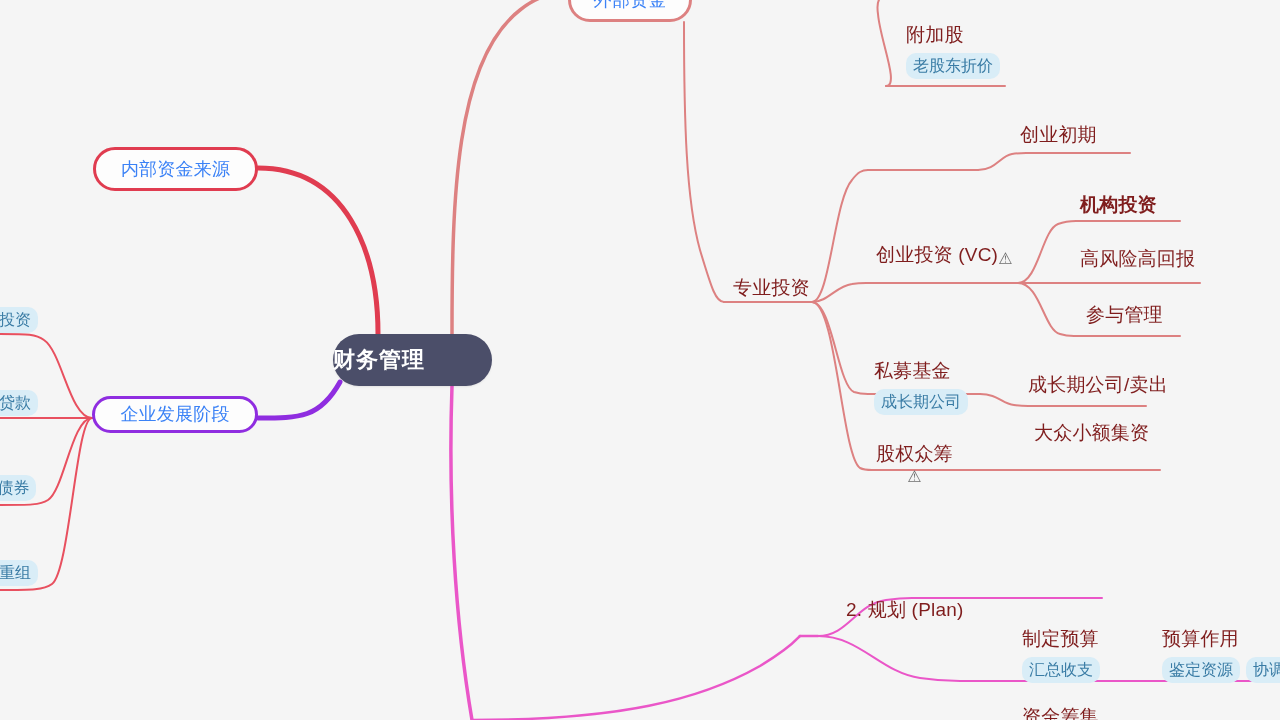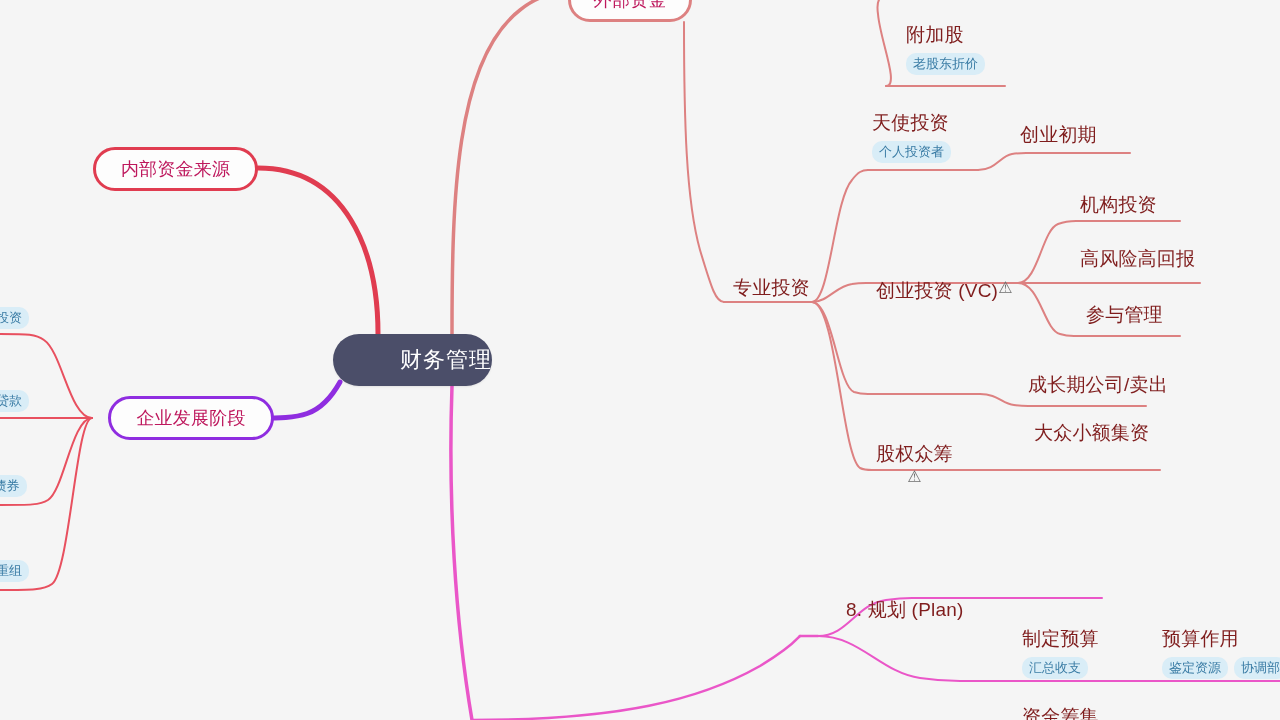--- a/index.html
+++ b/index.html
@@ -37,54 +37,55 @@
   }
   .tags {
     display: flex;
     flex-direction: row;
     gap: 6px;
     margin-top: 5px;
   }
   .tag {
     background: #d9edf7;
     color: #3a7ca5;
-    font-size: 13px;
+    font-size: 16px;
     padding: 2px 7px;
     border-radius: 10px;
     line-height: 1.4;
     white-space: nowrap;
   }
   
   .root-node {
     position: absolute;
     left: 333px; top: 334px;
     width: 159px; height: 52px;
     background: #4b4e69;
     border-radius: 26px;
     display: flex;
     align-items: center;
-    justify-content: flex-end;
+    justify-content: flex-start;
     box-shadow: 0 1px 2px rgba(0,0,0,0.08);
+    font-weight: bold;
   }
   .root-node .node-label {
     color: #ffffff;
     font-size: 22px;
     letter-spacing: 1px;
   }
   
   .pill {
     position: absolute;
     background: #fdfdfd;
     border-radius: 22px;
     display: flex;
     align-items: center;
     justify-content: center;
     padding: 0 20px;
   }
-  .pill .node-label { font-size: 18px; color: #be185d; }
+  .pill .node-label { font-size: 18px; color: #3b82f6; }
   .pill-red { border: 3px solid #e03c50; }
   .pill-salmon { border: 3px solid #dd8181; }
   .pill-purple { border: 3px solid #8f2de0; }
 
   .warn-icon {
     display: inline-block;
     font-size: 16px;
     color: #6f6f6f;
     vertical-align: baseline;
   }
@@ -162,21 +163,21 @@
   </div>
 
   <div class="pill pill-red" style="left:93px; top:147px; width:165px; height:44px;">
     <span class="node-label">内部资金来源</span>
   </div>
 
   <div class="pill pill-salmon" style="left:568px; top:-22px; width:124px; height:44px;">
     <span class="node-label">外部资金</span>
   </div>
 
-  <div class="pill pill-purple" style="left:108px; top:396px; width:166px; height:44px;">
+  <div class="pill pill-purple" style="left:92px; top:396px; width:166px; height:37px;">
     <span class="node-label">企业发展阶段</span>
   </div>
 
   <div class="node" style="left:-24px; top:302px;">
     <div class="tags">
       <span class="tag">使投资</span>
     </div>
   </div>
   <div class="node" style="left:-24px; top:385px;">
     <div class="tags">
@@ -198,59 +199,59 @@
     <span class="node-label">附加股</span>
     <div class="tags">
       <span class="tag">老股东折价</span>
     </div>
   </div>
 
   <div class="node" style="left:733px; top:275px;">
     <span class="node-label">专业投资</span>
   </div>
 
-  <div class="node" style="left:872px; top:110px;">
-    <span class="node-label">天使投资</span>
-    <div class="tags">
-      <span class="tag">个人投资者</span>
-    </div>
-  </div>
 
   <div class="node" style="left:1020px; top:122px;">
     <span class="node-label">创业初期</span>
   </div>
 
-  <div class="node" style="left:876px; top:242px; flex-direction:row; align-items:flex-start;margin-top:36px;">
+  <div class="node" style="left:876px; top:242px; flex-direction:row; align-items:flex-end;">
     <span class="node-label">创业投资 (VC)</span>
     <span class="warn-icon">⚠</span>
   </div>
-  <div class="node" style="left:1080px; top:192px;">
+  <div class="node" style="left:1080px; top:192px;font-weight:bold;">
     <span class="node-label">机构投资</span>
   </div>
   <div class="node" style="left:1080px; top:246px;">
     <span class="node-label">高风险高回报</span>
   </div>
   <div class="node" style="left:1086px; top:302px;">
     <span class="node-label">参与管理</span>
   </div>
 
+  <div class="node" style="left:874px; top:358px;">
+    <span class="node-label">私募基金</span>
+    <div class="tags">
+      <span class="tag">成长期公司</span>
+    </div>
+  </div>
   <div class="node" style="left:1028px; top:372px;">
     <span class="node-label">成长期公司/卖出</span>
   </div>
 
   <div class="node" style="left:876px; top:441px; flex-direction:column; align-items:center;">
     <span class="node-label">股权众筹</span>
     <span class="warn-icon">⚠</span>
   </div>
   <div class="node" style="left:1034px; top:420px;">
     <span class="node-label">大众小额集资</span>
   </div>
 
   <div class="node" style="left:846px; top:597px;">
-    <span class="node-label">8. 规划 (Plan)</span>
+    <span class="node-label">2. 规划 (Plan)</span>
   </div>
 
 
   <div class="node" style="left:1162px; top:626px;">
     <span class="node-label">预算作用</span>
     <div class="tags">
       <span class="tag">鉴定资源</span>
       <span class="tag">协调部</span>
     </div>
   </div>

